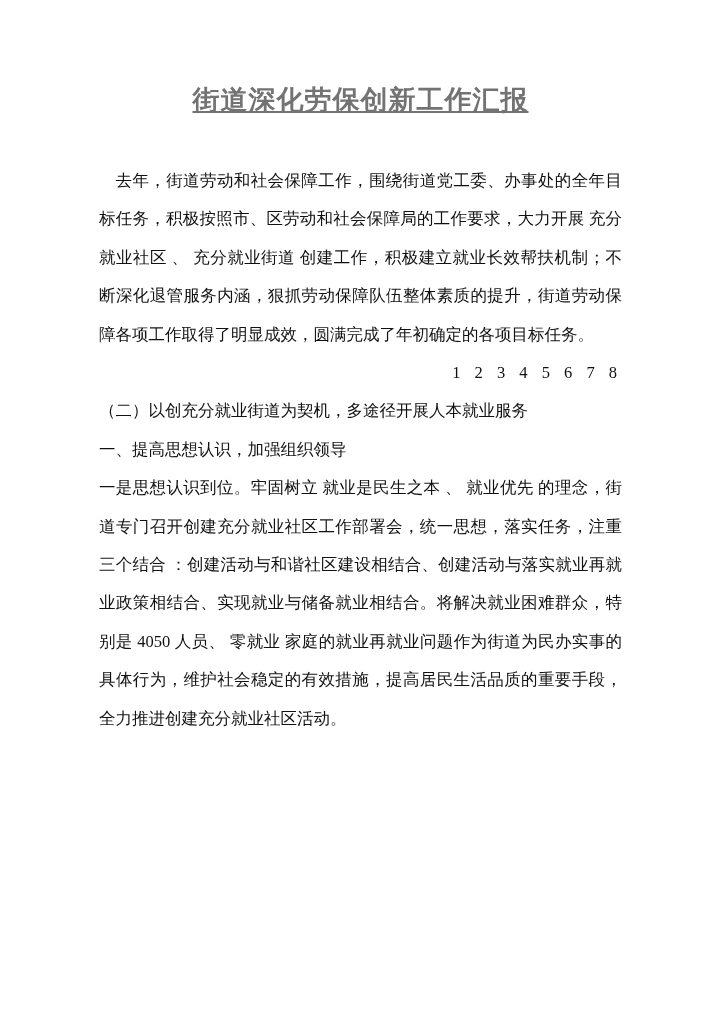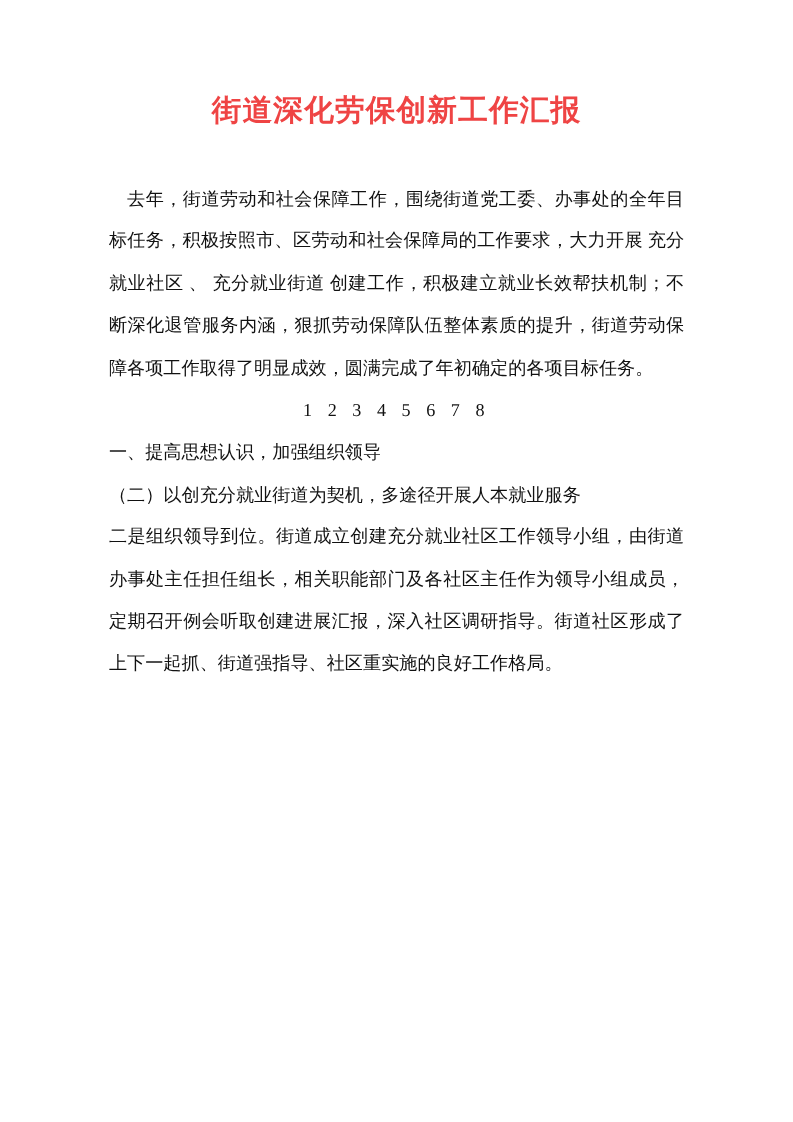--- a/index.html
+++ b/index.html
@@ -17,48 +17,49 @@
     color: #111111;
   }
   .doc-title {
     margin: 0;
     padding-top: 83px;
     text-align: center;
     font-size: 27px;
     line-height: 34px;
     font-weight: 700;
     letter-spacing: 1px;
-    color: #ef4444;
+    color: #737373;
+    text-decoration: underline;
   }
   .doc-content {
     margin: 45px 99px 0 99px;
     font-size: 16.5px;
     line-height: 38.4px;
     text-align: justify;
   }
   .doc-content p {
     margin: 0;
     padding: 0;
     word-break: break-all;
     font-family: Liberation Serif, serif;
   }
   p.first-indent {
     text-indent: 1em;
   }
   p.nums-line {
     letter-spacing: 5px;
-    text-align: center;
+    text-align: right;
   }
 </style>
 </head>
 <body>
 
 <div class="page">
   <h1 class="doc-title">街道深化劳保创新工作汇报</h1>
 
   <div class="doc-content">
     <p class="first-indent">去年，街道劳动和社会保障工作，围绕街道党工委、办事处的全年目标任务，积极按照市、区劳动和社会保障局的工作要求，大力开展 充分就业社区 、 充分就业街道 创建工作，积极建立就业长效帮扶机制；不断深化退管服务内涵，狠抓劳动保障队伍整体素质的提升，街道劳动保障各项工作取得了明显成效，圆满完成了年初确定的各项目标任务。</p>
     <p class="nums-line">1 2 3 4 5 6 7 8</p>
+    <p>（二）以创充分就业街道为契机，多途径开展人本就业服务</p>
     <p>一、提高思想认识，加强组织领导</p>
-    <p>（二）以创充分就业街道为契机，多途径开展人本就业服务</p>
-    <p>二是组织领导到位。街道成立创建充分就业社区工作领导小组，由街道办事处主任担任组长，相关职能部门及各社区主任作为领导小组成员，定期召开例会听取创建进展汇报，深入社区调研指导。街道社区形成了上下一起抓、街道强指导、社区重实施的良好工作格局。</p>
+    <p>一是思想认识到位。牢固树立 就业是民生之本 、 就业优先 的理念，街道专门召开创建充分就业社区工作部署会，统一思想，落实任务，注重 三个结合 ：创建活动与和谐社区建设相结合、创建活动与落实就业再就业政策相结合、实现就业与储备就业相结合。将解决就业困难群众，特别是 4050 人员、 零就业 家庭的就业再就业问题作为街道为民办实事的具体行为，维护社会稳定的有效措施，提高居民生活品质的重要手段，全力推进创建充分就业社区活动。</p>
   </div>
 </div>
 
 </body></html>

